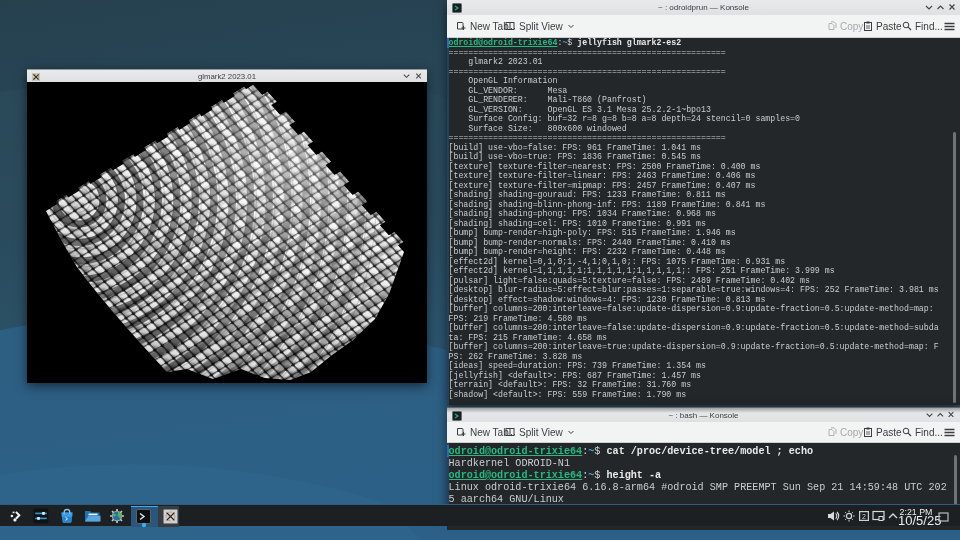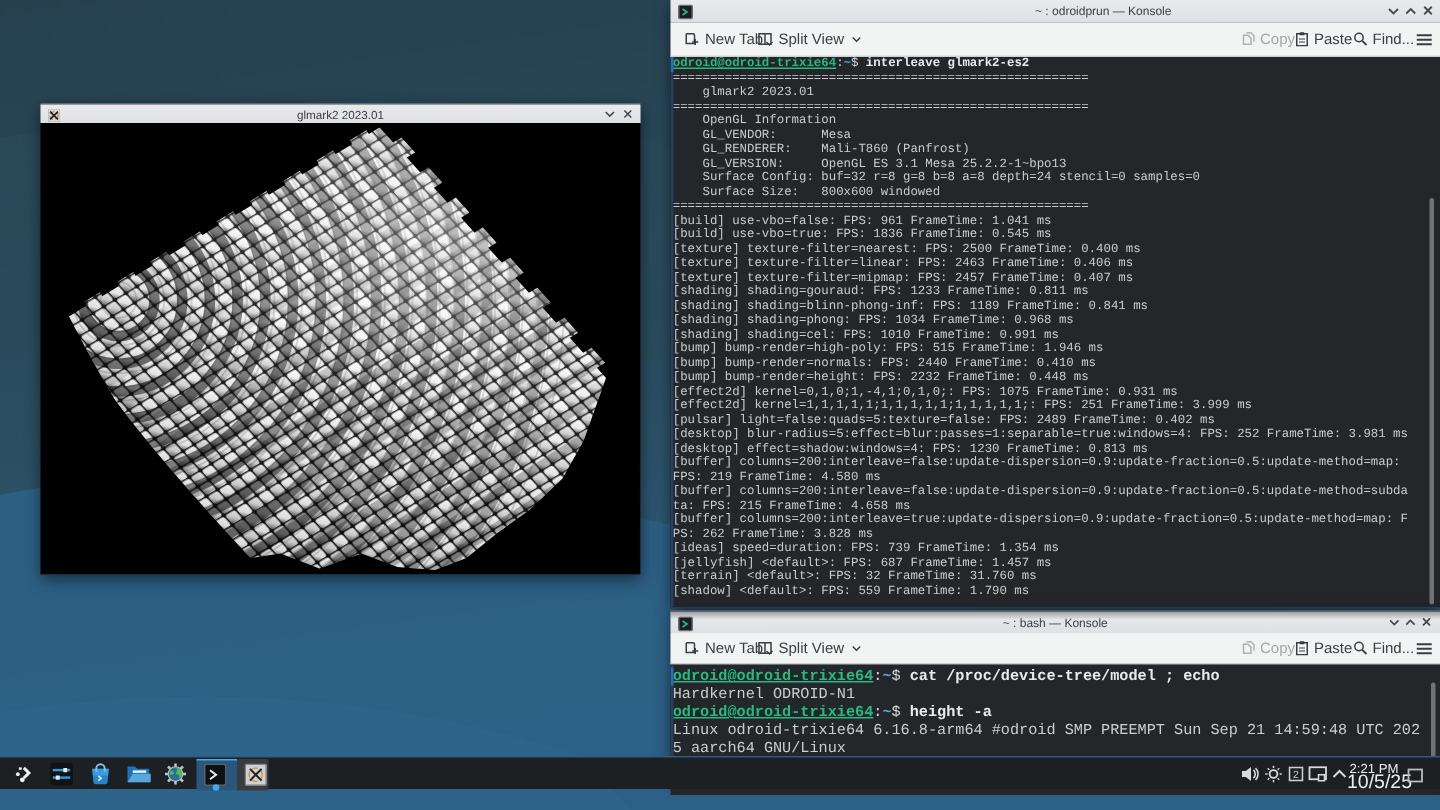--- a/index.html
+++ b/index.html
@@ -146,21 +146,21 @@
         <circle cx="52" cy="118" r="283.0" fill="none" stroke="#000" stroke-width="7" opacity="0.30"></circle>
           </g>
           <rect width="400" height="301" fill="url(#stripes)" opacity="0.26" mask="url(#mBR)"></rect>
           <rect width="400" height="301" fill="url(#shine)"></rect>
         </g>
       </svg>
     </div>
   </div>
 
   <div class="win" style="left:447px;top:0;width:513px;height:405px;">
-    <div class="tbar" style="height:15px;border-top:none;padding-left:32px;">
+    <div class="tbar" style="height:15px;border-top:none;">
       <div class="title" style="top:3px;font-size:8px;">~ : odroidprun — Konsole</div>
       <svg class="abs" style="left:5px;top:3px" width="10" height="10" viewBox="0 0 10 10">
         <rect x="0.5" y="0.5" width="9" height="9" rx="1" fill="#1a1e20" stroke="#6a6e72" stroke-width="1"></rect>
         <path d="M3,3 L6,5 L3,7" fill="none" stroke="#25b881" stroke-width="1.1"></path>
       </svg>
       <svg class="wbtns" width="46" height="15" viewBox="0 0 46 15">
         <path d="M12,6 L15,9 L18,6" fill="none" stroke="#44484c" stroke-width="1.2"></path>
         <path d="M23.5,9 L26.5,6 L29.5,9" fill="none" stroke="#44484c" stroke-width="1.2"></path>
         <path d="M35.5,4.5 L40.5,9.5 M40.5,4.5 L35.5,9.5" fill="none" stroke="#44484c" stroke-width="1.2"></path>
       </svg>
@@ -209,21 +209,21 @@
         </svg>
         <span>Find...</span>
       </div>
       <svg class="abs" style="right:5px;top:7px" width="11" height="9" viewBox="0 0 11 9">
         <path d="M0.5,1.5 h10 M0.5,4.5 h10 M0.5,7.5 h10" stroke="#3a3e42" stroke-width="1.4"></path>
       </svg>
     </div>
     <div class="term" style="height:367px;">
       <div class="abs" style="left:0;top:0;width:1.5px;height:367px;background:#25405c;"></div>
       <div class="pmark" style="left:0;top:0;height:9.5px;"></div>
-      <pre style="font-size:8.25px;line-height:9.5px;margin:0 0 0 1.5px;"><span class="g">odroid@odroid-trixie64</span><span class="w">:</span><span class="b">~</span><span class="w">$ </span><span class="c">interleave glmark2-es2</span>
+      <pre style="font-size:8.25px;line-height:9.5px;margin:0 0 0 1.5px;"><span class="g">odroid@odroid-trixie64</span><span class="w">:</span><span class="b">~</span><span class="w">$ </span><span class="c">jellyfish glmark2-es2</span>
 ========================================================
     glmark2 2023.01
 ========================================================
     OpenGL Information
     GL_VENDOR:      Mesa
     GL_RENDERER:    Mali-T860 (Panfrost)
     GL_VERSION:     OpenGL ES 3.1 Mesa 25.2.2-1~bpo13
     Surface Config: buf=32 r=8 g=8 b=8 a=8 depth=24 stencil=0 samples=0
     Surface Size:   800x600 windowed
 ========================================================

